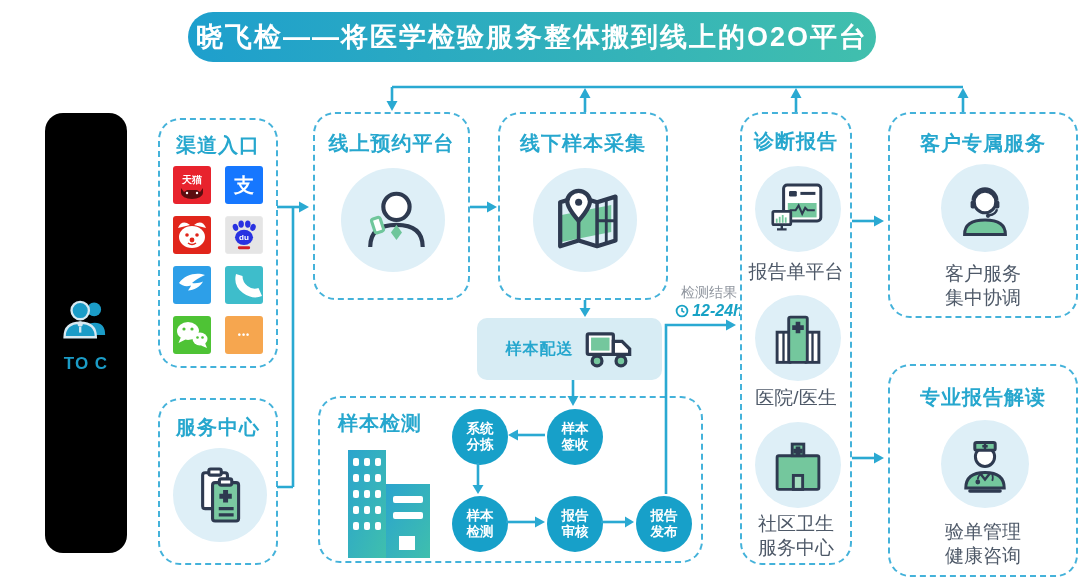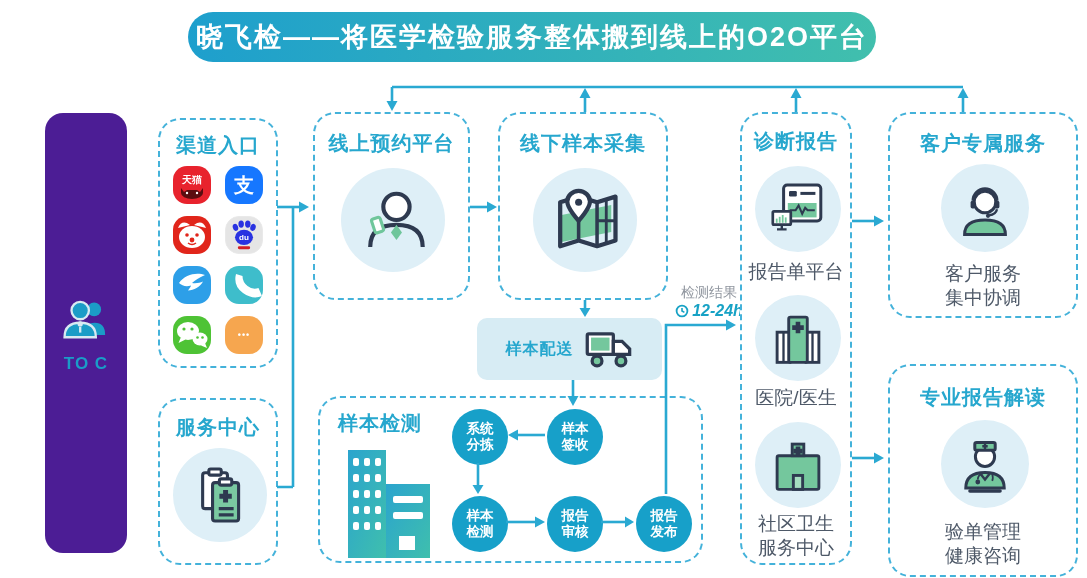--- a/index.html
+++ b/index.html
@@ -2,30 +2,30 @@
 <html><head>
 <meta charset="utf-8">
 <style>
   html,body{margin:0;padding:0;background:#fff;}
   body{font-family:"Liberation Sans","DejaVu Sans",sans-serif;}
   .stage{position:relative;width:1087px;height:578px;background:#fff;overflow:hidden;}
   .connectors{position:absolute;left:0;top:0;pointer-events:none;z-index:6;}
   .banner{position:absolute;left:188px;top:12px;width:688px;height:50px;border-radius:26px;
     background:linear-gradient(90deg,#1e9fcd,#41bfad);color:#fff;font-size:27px;font-weight:bold;
     display:flex;align-items:center;justify-content:center;letter-spacing:2px;z-index:2;}
-  .sidebar{position:absolute;left:45px;top:113px;width:82px;height:440px;background:#4c1d95;border-radius:18px;
+  .sidebar{position:absolute;left:45px;top:113px;width:82px;height:440px;background:#000000;border-radius:18px;
     display:flex;flex-direction:column;align-items:center;justify-content:center;z-index:2;}
   .sidebar .label{color:#1b9cc7;font-weight:bold;font-size:17px;margin-top:4px;letter-spacing:1px;}
   .dashed-box{position:absolute;border:2px dashed #44b2da;border-radius:22px;background:#fff;box-sizing:border-box;z-index:2;}
   .box-title{color:#26a7ce;font-weight:bold;font-size:20px;text-align:center;letter-spacing:1px;}
   .icon-circle{position:absolute;background:#deeff7;border-radius:50%;display:flex;align-items:center;justify-content:center;}
   .caption{position:absolute;color:#4e5968;font-size:19px;text-align:center;line-height:1.25;white-space:pre-line;}
   .apps-grid{position:absolute;left:0;top:46px;width:100%;display:grid;grid-template-columns:38px 38px;
     gap:12px 14px;justify-content:center;}
-  .app{width:38px;height:38px;border-radius:14px;display:flex;flex-direction:column;align-items:center;justify-content:center;overflow:hidden;box-sizing:border-box;}
+  .app{width:38px;height:38px;border-radius:3px;display:flex;flex-direction:column;align-items:center;justify-content:center;overflow:hidden;box-sizing:border-box;}
   .strip{position:absolute;left:477px;top:318px;width:185px;height:62px;background:#d7ecf4;border-radius:10px;
     display:flex;align-items:center;justify-content:center;gap:10px;z-index:2;}
   .strip .box-title{font-size:16px;}
   .note{position:absolute;left:660px;top:284px;width:98px;text-align:center;z-index:2;}
   .note .l1{color:#8f959e;font-size:14px;}
   .note .l2{color:#17a2c5;font-size:16px;font-weight:bold;font-style:italic;display:flex;align-items:center;justify-content:center;gap:3px;}
   .step-circle{position:absolute;width:56px;height:56px;border-radius:50%;background:#17a0c9;color:#fff;
     display:flex;align-items:center;justify-content:center;text-align:center;font-size:13.5px;font-weight:bold;
     line-height:1.2;white-space:pre-line;z-index:3;}
 </style>

